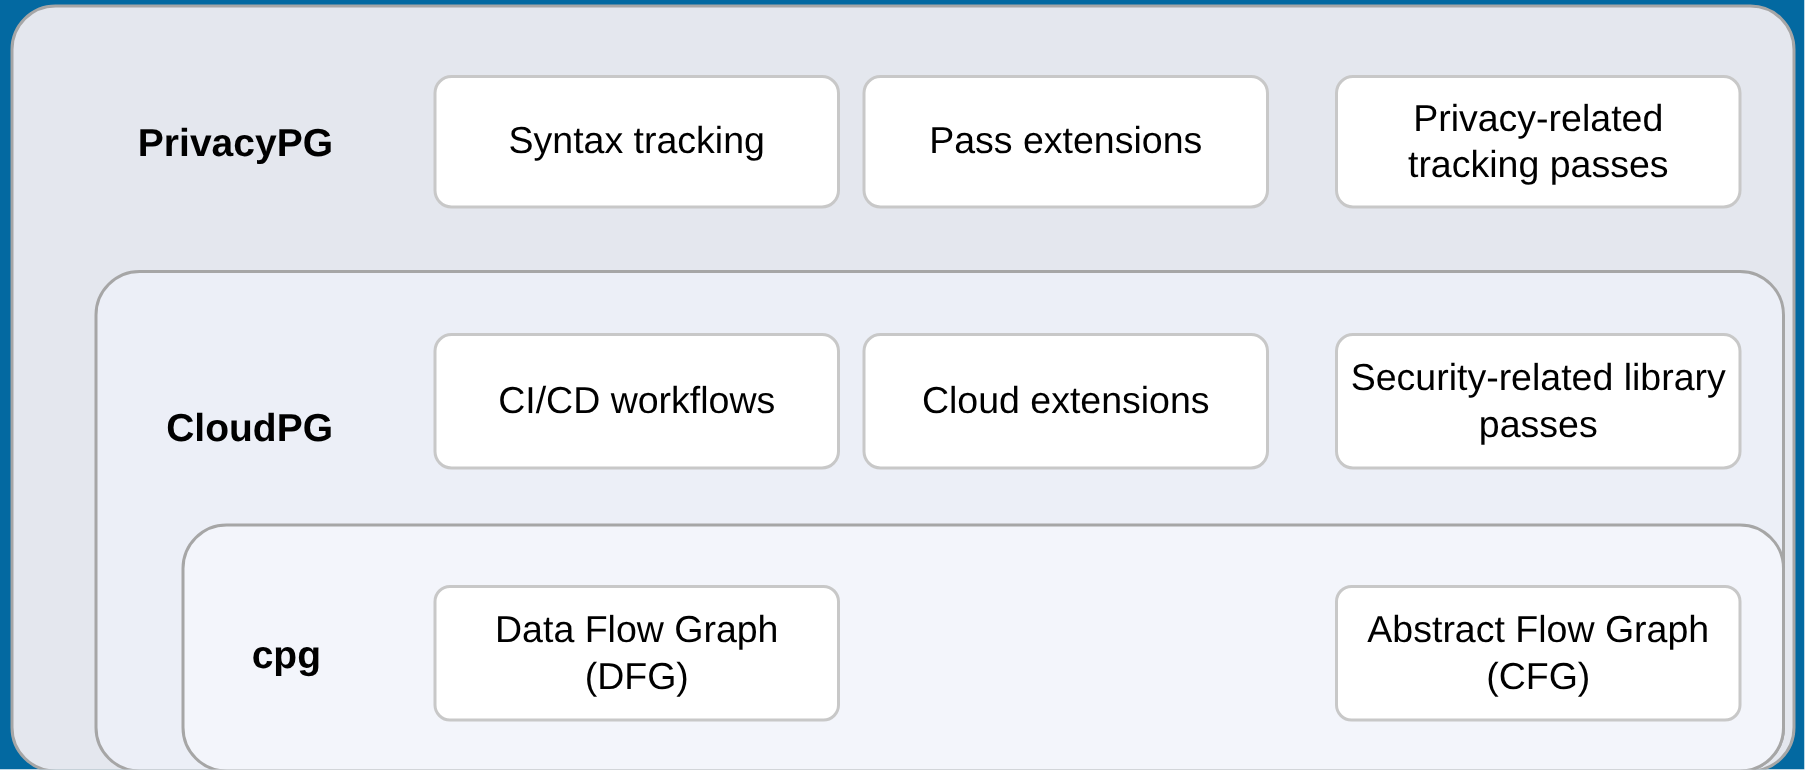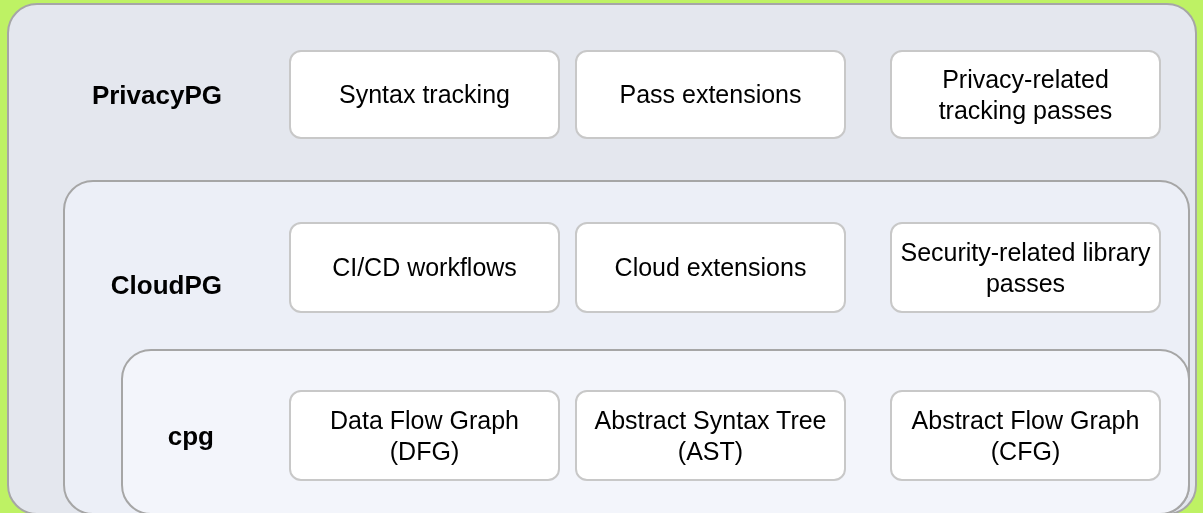--- a/index.html
+++ b/index.html
@@ -9,21 +9,21 @@
     height: 513px;
     background: #ffffff;
     font-family: "Liberation Sans", sans-serif;
     overflow: hidden;
   }
 
   .stage {
     position: relative;
     width: 1203px;
     height: 513px;
-    background: #bef264;
+    background: #0369a1;
   }
 
   
   .layer {
     position: absolute;
     border: 2px solid #a6a6a6;
     border-radius: 30px;
   }
 
   .layer-privacypg {
@@ -82,21 +82,21 @@
   }
 
   
   .col-1 { left: 289px; width: 271px; }
   .col-2 { left: 575px; width: 271px; }
   .col-3 { left: 890px; width: 271px; }
 
   
   .row-1 { top: 50px;  height: 89px; }
   .row-2 { top: 222px; height: 91px; }
-  .row-3 { top: 390px; height: 91px; }
+  .row-3 { top: 390px; height: 91px; border-radius: 11px; }
 </style>
 </head>
 <body>
 
 <div class="stage">
 
   <div class="layer layer-privacypg"></div>
 
   <div class="layer layer-cloudpg"></div>
 
@@ -115,17 +115,16 @@
   <div class="card row-1 col-3">Privacy-related tracking passes</div>
 
   <div class="card row-2 col-1">CI/CD workflows</div>
 
   <div class="card row-2 col-2">Cloud extensions</div>
 
   <div class="card row-2 col-3">Security-related library passes</div>
 
   <div class="card row-3 col-1">Data Flow Graph (DFG)</div>
 
-  <div class="card row-3 col-2">Abstract Syntax Tree (AST)</div>
 
   <div class="card row-3 col-3">Abstract Flow Graph (CFG)</div>
 
 </div>
 
 </body></html>

